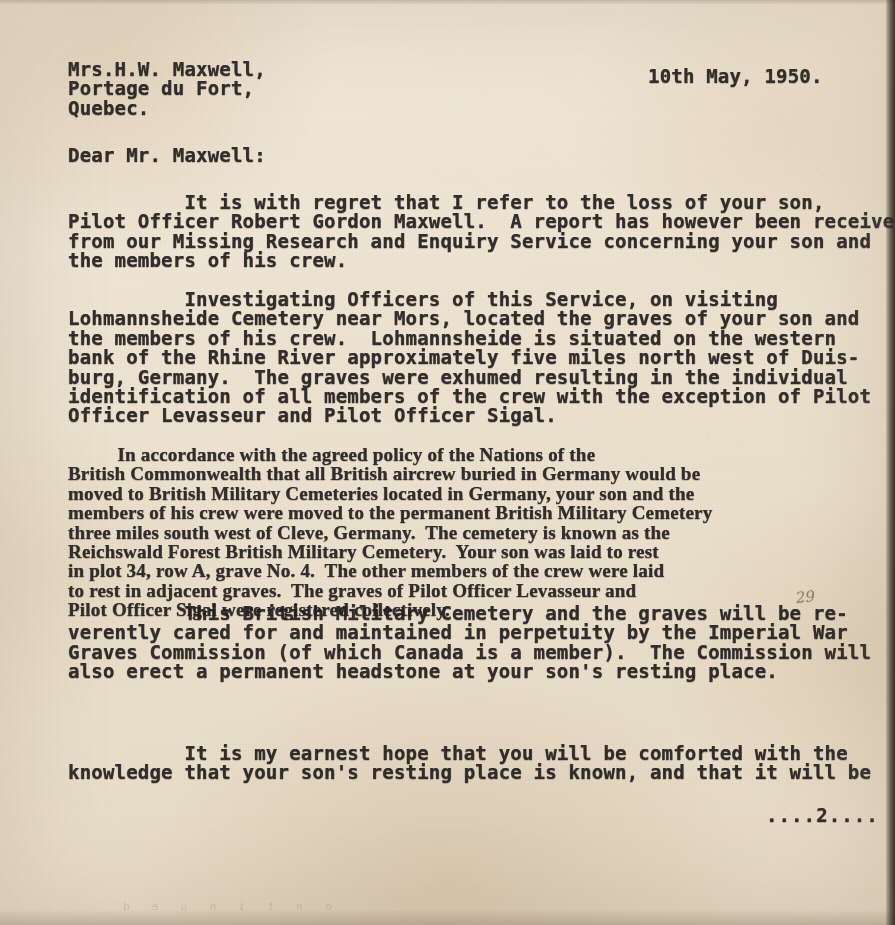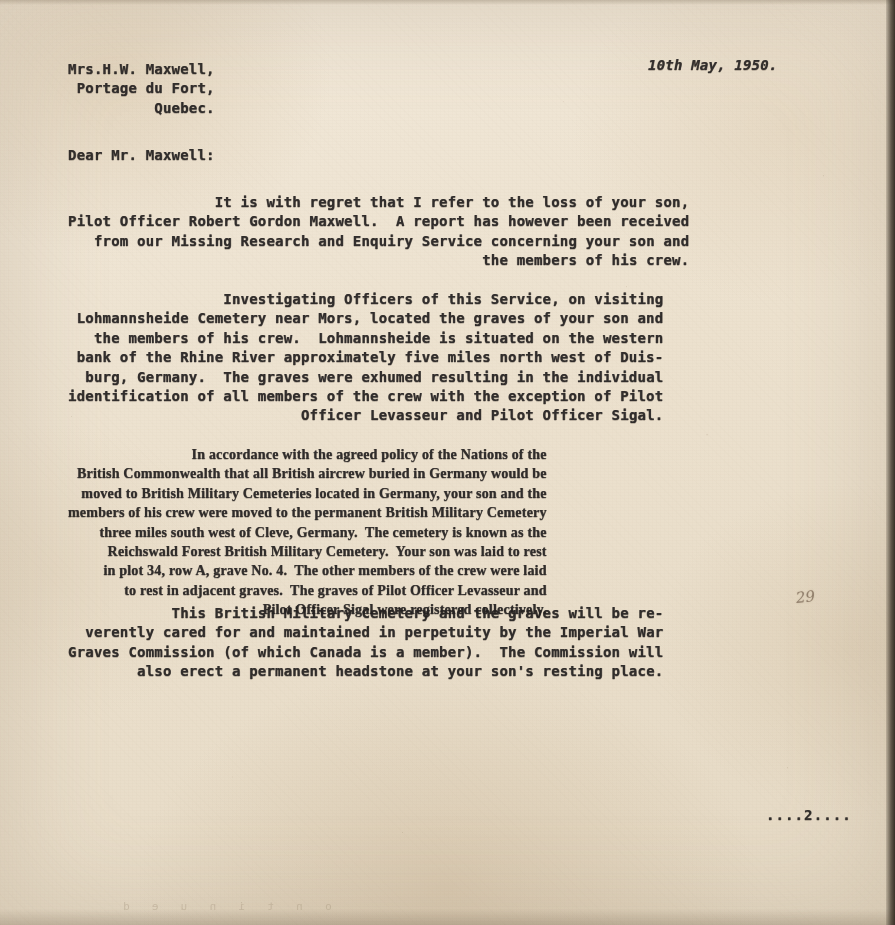--- a/index.html
+++ b/index.html
@@ -74,36 +74,35 @@
     bottom: 0; left: 0;
     width: 100%; height: 16px;
     background: linear-gradient(0deg, rgba(110,95,74,0.28) 0%, rgba(110,95,74,0) 100%);
     pointer-events: none;
   }
 
   
   .typed {
     position: absolute;
     font-family: "DejaVu Sans Mono", "Liberation Mono", monospace;
-    font-size: 14px;
+    font-size: 19px;
     line-height: 19.4px;
     font-weight: 700;
     letter-spacing: 0.2px;
     color: #232020;
     white-space: pre;
     text-shadow:
       0.45px 0 0 rgba(45,40,38,0.50),
       -0.4px 0.3px 0 rgba(60,52,48,0.32),
       0 0.5px 0.6px rgba(70,60,54,0.30);
     opacity: 0.93;
-    text-align: right;
     -webkit-font-smoothing: none;
   }
 
-  #date-line   { top: 56px;  left: 648px; font-style: italic; }
+  #date-line   { top: 67px;  left: 648px; }
   #address     { top: 60px;  left: 68px;  }
   #salutation  { top: 138px; left: 68px; margin-top: 8px;  }
 
   .para { left: 68px; }
   #para-1 { top: 193px; }
   #para-2 { top: 290px; }
   #para-3 { top: 445px; font-family: Liberation Serif, serif; }
   #para-4 { top: 604px; }
   #para-5 { top: 744px; }
 
@@ -184,20 +183,22 @@
 Reichswald Forest British Military Cemetery.  Your son was laid to rest
 in plot 34, row A, grave No. 4.  The other members of the crew were laid
 to rest in adjacent graves.  The graves of Pilot Officer Levasseur and
 Pilot Officer Sigal were registered collectively.</div>
 
   <div class="typed para" id="para-4">          This British Military Cemetery and the graves will be re-
 verently cared for and maintained in perpetuity by the Imperial War
 Graves Commission (of which Canada is a member).  The Commission will
 also erect a permanent headstone at your son's resting place.</div>
 
+  <div class="typed para" id="para-5">          It is my earnest hope that you will be comforted with the
+knowledge that your son's resting place is known, and that it will be</div>
 
   <div class="typed" id="page-marker">....2....</div>
 
   <div id="margin-note">29</div>
 
   <div id="bleed-through">o  n  t  i  n  u  e  d</div>
 
   <div id="edge-top"></div>
   <div id="edge-bottom"></div>
   <div id="edge-right"></div>

